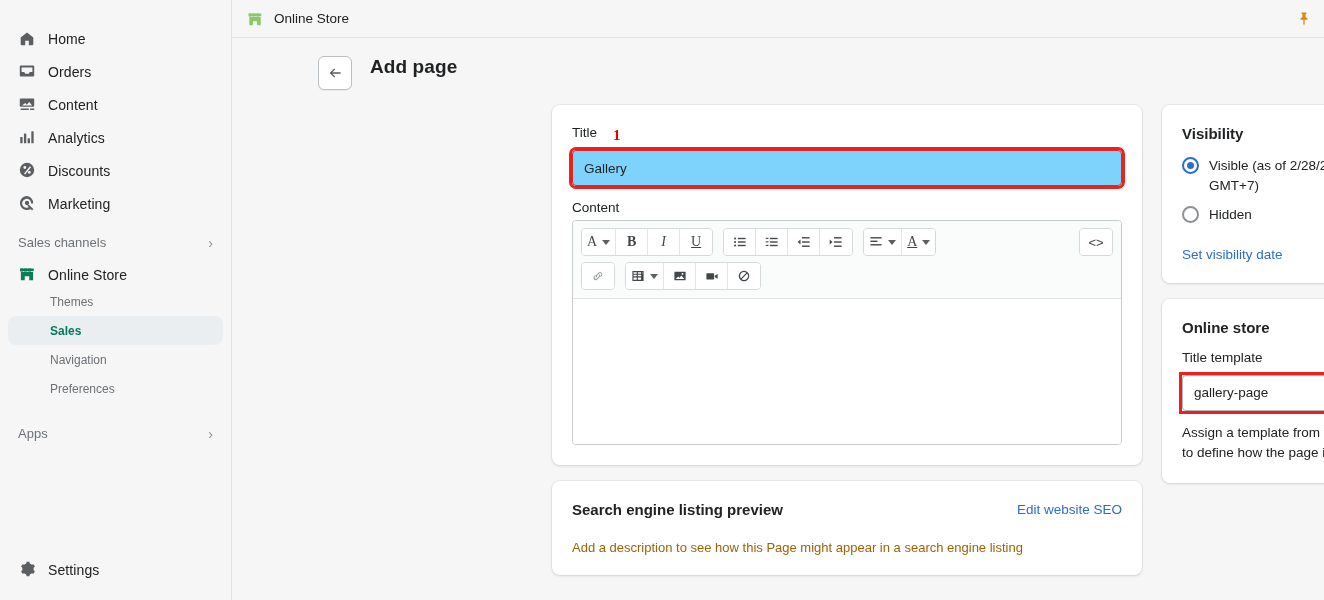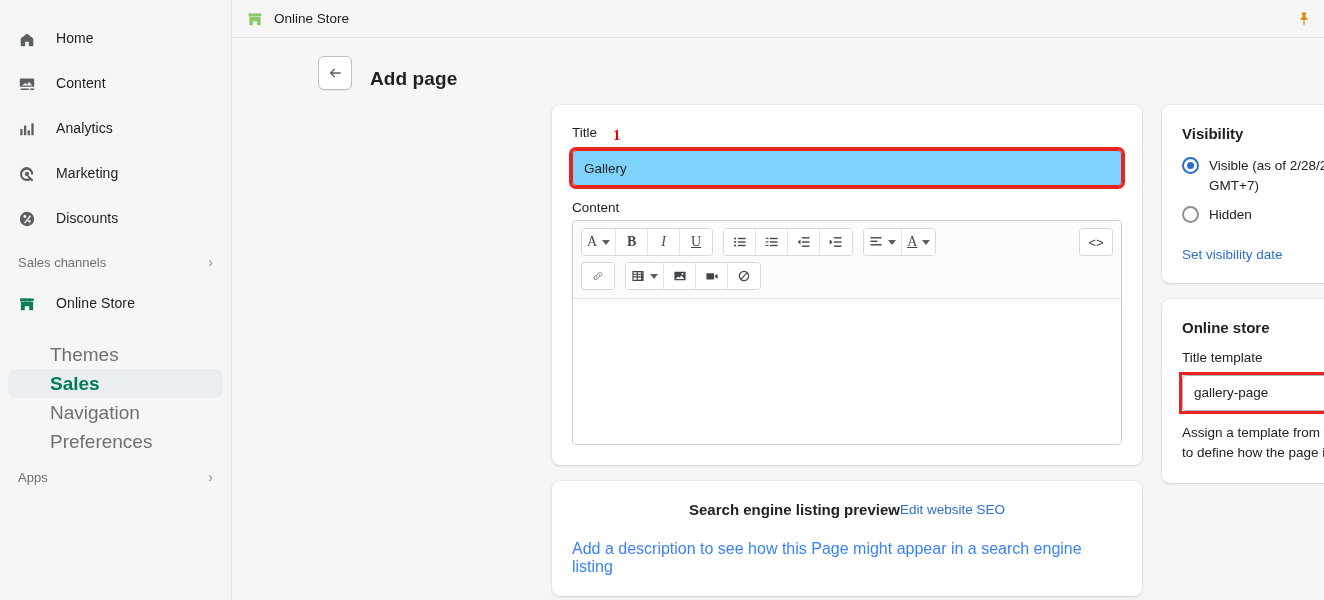--- a/index.html
+++ b/index.html
@@ -14,47 +14,47 @@
   
   .sidebar {
     width: 232px; height: 600px;
     background: #f6f6f7;
     border-right: 1px solid #e1e3e5;
     padding-top: 14px;
     flex: 0 0 232px;
     position: relative;
   }
   .nav-item {
-    display: flex; align-items: flex-start;
-    height: 29px; margin: 16px 8px;
+    display: flex; align-items: flex-end;
+    height: 29px; margin: 4px 8px;
     padding: 0 10px;
     border-radius: 8px;
     cursor: pointer;
-    gap: 20px;
+    gap: 12px;
   }
   .nav-item .label {
     font-size: 14px; color: #202223; letter-spacing: .1px;
   }
   .nav-icon { width: 18px; height: 18px; display: block; flex: 0 0 18px; }
   .nav-icon svg { display: block; width: 18px; height: 18px; fill: #5c5f62; }
 
   .section-head {
-    display: flex; align-items: flex-start; justify-content: space-between;
+    display: flex; align-items: flex-end; justify-content: space-between;
     margin: 14px 8px 4px; padding: 0 10px; height: 24px;
     cursor: pointer;
   }
   .section-head .label { font-size: 13px; color: #6d7175; }
   .chev { color: #8c9196; font-size: 14px; line-height: 1; }
 
   .sub-item {
     display: flex; align-items: center;
     height: 29px; margin: 0 8px; padding: 0 10px 0 42px;
     border-radius: 8px; cursor: pointer;
   }
-  .sub-item .label { font-size: 19px; color: #6d7175; }
+  .sub-item .label { font-size: 12px; color: #6d7175; }
   .sub-item.active { background: #ebeef0; }
   .sub-item.active .label { color: #007b5c; font-weight: 600; }
 
   .store-icon { width: 18px; height: 18px; flex: 0 0 18px; }
   .store-icon svg { width: 18px; height: 18px; display: block; }
 
   .settings-row {
     position: absolute; left: 0; bottom: 18px; width: 232px;
   }
 
@@ -65,21 +65,21 @@
     height: 38px; background: #f6f6f7;
     border-bottom: 1px solid #e1e3e5;
     display: flex; align-items: center; justify-content: space-between;
     padding: 0 12px 0 14px;
   }
   .topbar-left { display: flex; align-items: center; gap: 10px; }
   .topbar-title { font-size: 13.5px; color: #202223; }
   .pin-btn { cursor: pointer; line-height: 0; }
 
   .page-head {
-    display: flex; align-items: flex-end; gap: 18px;
+    display: flex; align-items: flex-start; gap: 18px;
     padding: 18px 0 0 86px;
   }
   .back-btn {
     width: 34px; height: 34px; border: 1px solid #babfc3;
     border-radius: 6px; background: #fff;
     display: flex; align-items: center; justify-content: center;
     cursor: pointer; box-shadow: 0 1px 0 rgba(22,29,37,.05);
   }
   .back-btn svg { width: 16px; height: 16px; fill: #5c5f62; }
   .page-title { font-size: 19px; font-weight: 600; color: #202223; letter-spacing: .1px; }
@@ -146,23 +146,23 @@
 
   .select-wrap { position: relative; }
   .select-box {
     width: 100%; height: 36px;
     border: 1px solid #aeb4b9; border-radius: 4px;
     background: #fff; font-size: 13.5px; color: #202223;
     display: flex; align-items: center; padding: 0 11px; cursor: pointer;
   }
   .help-text { font-size: 13.5px; color: #202223; line-height: 1.5; margin-top: 12px; }
 
-  .seo-head { display: flex; align-items: center; justify-content: center; }
+  .seo-head { display: flex; align-items: center; justify-content: space-between; }
   .seo-title { font-size: 15px; font-weight: 600; color: #202223; }
-  .seo-desc { font-size: 16px; color: #3b82f6; margin-top: 22px; }
+  .seo-desc { font-size: 13px; color: #a16207; margin-top: 22px; }
 
   
   .watermark {
     position: absolute; right: 22px; bottom: 8px;
     text-align: center; pointer-events: none; user-select: none;
   }
   .wm-1 { font-size: 22px; color: #c9c9c9; letter-spacing: .3px; }
   .wm-2 { font-size: 13.5px; color: #c4c4c4; margin-top: 3px; }
 </style>
 </head>
@@ -174,20 +174,28 @@
 
     <div class="nav-item">
       <span class="nav-icon">
         <svg viewBox="0 0 20 20">
             <path d="M3 9.5 10 4l7 5.5V17a1 1 0 0 1-1 1h-4v-5H8v5H4a1 1 0 0 1-1-1V9.5z"></path>
           </svg>
       </span>
       <span class="label">Home</span>
     </div>
 
+    <div class="nav-item">
+      <span class="nav-icon">
+        <svg viewBox="0 0 20 20">
+            <path d="M3 4h14a1 1 0 0 1 1 1v10a1 1 0 0 1-1 1H3a1 1 0 0 1-1-1V5a1 1 0 0 1 1-1zm1 2v5h3l1 2h4l1-2h3V6H4z"></path>
+          </svg>
+      </span>
+      <span class="label">Orders</span>
+    </div>
 
 
 
     <div class="nav-item">
       <span class="nav-icon">
         <svg viewBox="0 0 20 20">
             <path d="M3 4h14a1 1 0 0 1 1 1v7a1 1 0 0 1-1 1H3a1 1 0 0 1-1-1V5a1 1 0 0 1 1-1zm1.3 7.7h11.4l-3.3-4-2.6 3-1.7-1.8-3.8 2.8zM3 15h9v1.6H3V15zm10.5 0H18v1.6h-4.5V15z"></path>
           </svg>
       </span>
       <span class="label">Content</span>
@@ -201,37 +209,37 @@
             <rect x="10.7" y="11.5" width="2.6" height="5.5" rx=".6"></rect>
             <rect x="14.8" y="3.5" width="2.6" height="13.5" rx=".6"></rect>
           </svg>
       </span>
       <span class="label">Analytics</span>
     </div>
 
     <div class="nav-item">
       <span class="nav-icon">
         <svg viewBox="0 0 20 20">
+            <path d="M10 2a8 8 0 1 0 0 16 8 8 0 0 0 0-16zm-2.4 3.6a1.6 1.6 0 1 1 0 3.2 1.6 1.6 0 0 1 0-3.2zm5.6.3 1.3 1-6.5 8.2-1.3-1zM12.6 11a1.6 1.6 0 1 1 0 3.2 1.6 1.6 0 0 1 0-3.2z"></path>
+          </svg>
+      </span>
+      <span class="label">Discounts</span>
+    </div>
+
+    <div class="nav-item">
+      <span class="nav-icon">
+        <svg viewBox="0 0 20 20">
             <path d="M10 2.2a7.8 7.8 0 1 0 5 13.8l-2-2a5 5 0 1 1 1.6-3.5h2.2A7.8 7.8 0 0 0 10 2.2z"></path>
             <circle cx="10" cy="10" r="2.4"></circle>
             <path d="M11.8 11.6 17 16.8l-1.4 1.4-5.2-5.2z"></path>
           </svg>
       </span>
       <span class="label">Marketing</span>
     </div>
 
-    <div class="nav-item">
-      <span class="nav-icon">
-        <svg viewBox="0 0 20 20">
-            <path d="M10 2a8 8 0 1 0 0 16 8 8 0 0 0 0-16zm-2.4 3.6a1.6 1.6 0 1 1 0 3.2 1.6 1.6 0 0 1 0-3.2zm5.6.3 1.3 1-6.5 8.2-1.3-1zM12.6 11a1.6 1.6 0 1 1 0 3.2 1.6 1.6 0 0 1 0-3.2z"></path>
-          </svg>
-      </span>
-      <span class="label">Discounts</span>
-    </div>
-
     <div class="section-head">
       <span class="label">Sales channels</span>
       <span class="chev">›</span>
     </div>
 
     <div class="nav-item">
       <span class="store-icon">
         <svg viewBox="0 0 20 20">
             <path fill="#0e7c54" d="M2.5 4h15v2.8H2.5zM3.2 7.6h13.6V17h-4.3v-4.6H7.5V17H3.2z"></path>
             <path fill="#0e7c54" d="M2.5 4h3v3.2h-3zm4.4 0h3v3.2h-3zm4.4 0h3v3.2h-3z"></path>
@@ -251,20 +259,31 @@
     </div>
     <div class="sub-item">
       <span class="label">Preferences</span>
     </div>
 
     <div class="section-head">
       <span class="label">Apps</span>
       <span class="chev">›</span>
     </div>
 
+    <div class="settings-row">
+      <div class="nav-item">
+        <span class="nav-icon">
+          <svg viewBox="0 0 20 20">
+              <path d="M10 6.6a3.4 3.4 0 1 0 0 6.8 3.4 3.4 0 0 0 0-6.8zm0 5a1.6 1.6 0 1 1 0-3.2 1.6 1.6 0 0 1 0 3.2z"></path>
+              <path d="M17.3 11.4a7.6 7.6 0 0 0 0-2.8l1.5-1.2-1.6-2.8-1.8.7a7.4 7.4 0 0 0-2.4-1.4L12.7 2H9.5l-.3 1.9a7.4 7.4 0 0 0-2.4 1.4l-1.8-.7-1.6 2.8 1.5 1.2a7.6 7.6 0 0 0 0 2.8l-1.5 1.2 1.6 2.8 1.8-.7a7.4 7.4 0 0 0 2.4 1.4l.3 1.9h3.2l.3-1.9a7.4 7.4 0 0 0 2.4-1.4l1.8.7 1.6-2.8z"></path>
+            </svg>
+        </span>
+        <span class="label">Settings</span>
+      </div>
+    </div>
   </div>
 
   <div class="main">
 
     <div class="topbar">
       <div class="topbar-left">
         <span class="store-icon">
           <svg viewBox="0 0 20 20">
               <path fill="#8dc76d" d="M3 4h14v2.9H3zM3.7 7.7h12.6V17h-4v-4.5H7.7V17h-4z"></path>
               <path fill="#8dc76d" d="M3 4h3v3.1H3zm4.3 0h3v3.1h-3zm4.4 0h3v3.1h-3z"></path>

